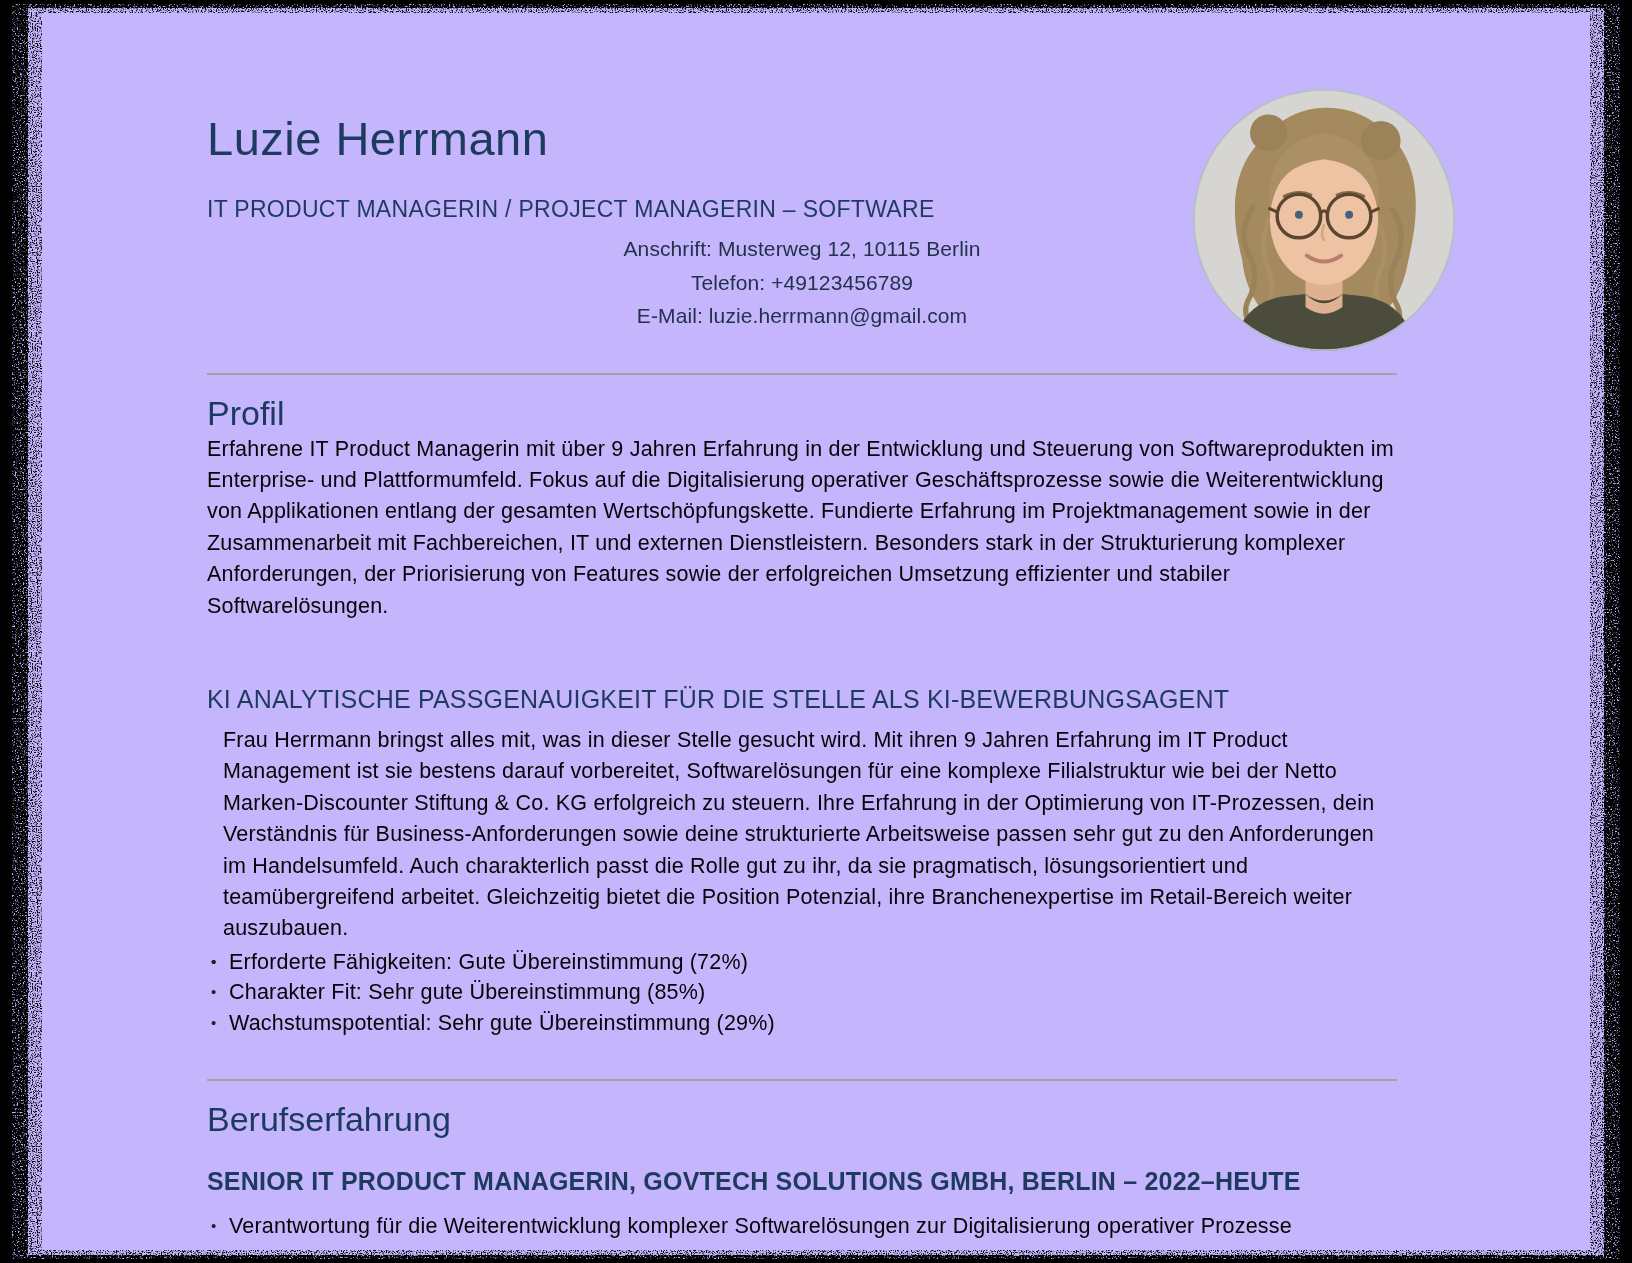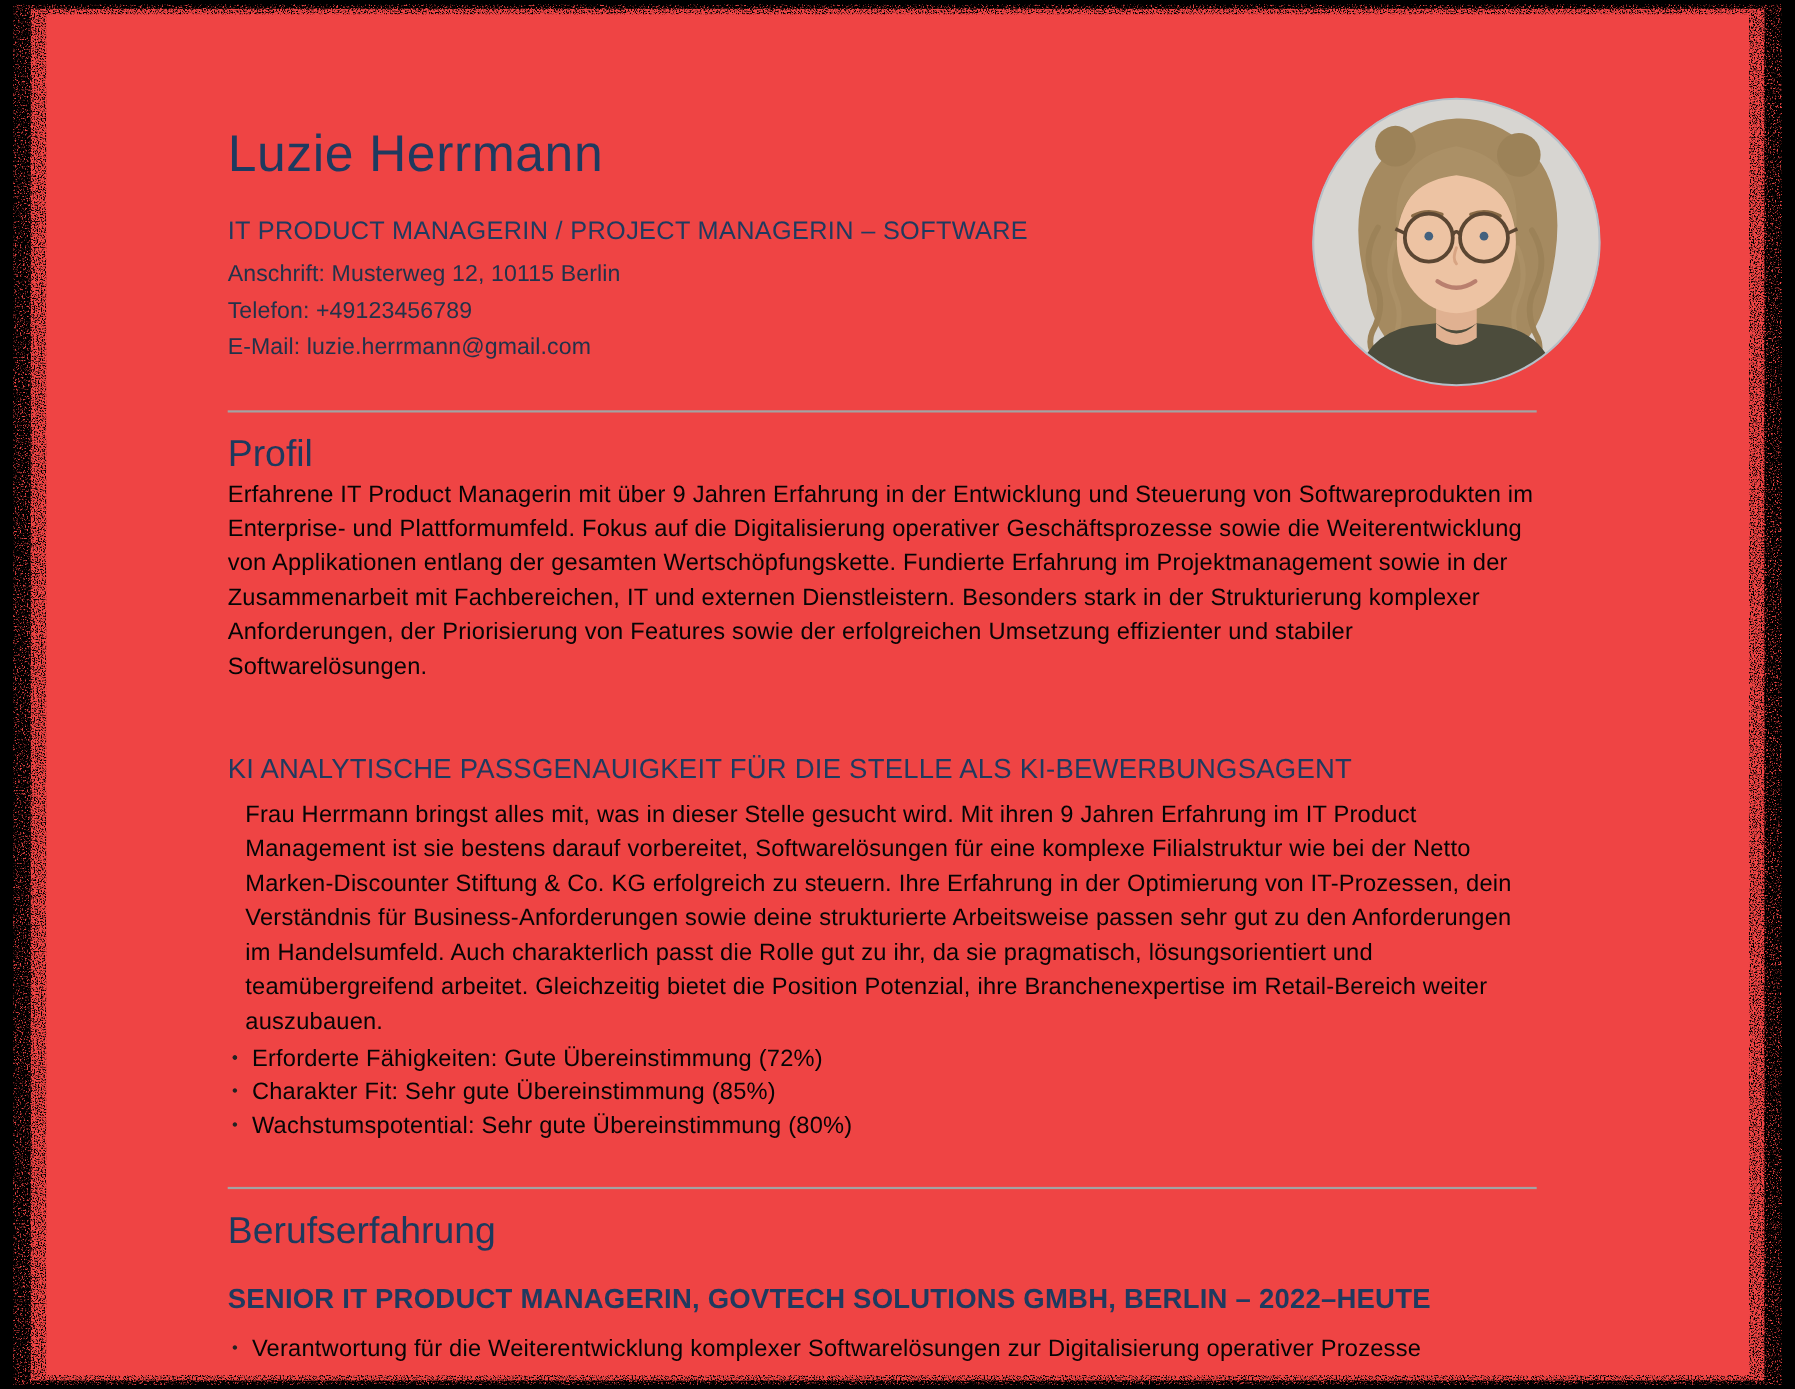--- a/index.html
+++ b/index.html
@@ -4,21 +4,21 @@
 <style>
   * { box-sizing: border-box; margin: 0; padding: 0; }
   html, body {
     width: 1632px; height: 1263px;
     overflow: hidden;
     background: #ffffff;
     font-family: "Liberation Sans", "DejaVu Sans", sans-serif;
   }
   .page {
     position: absolute; inset: 0;
-    background: #ef4444;
+    background: #c4b5fd;
   }
   .content {
     position: absolute;
     left: 207px; top: 0;
     width: 1190px;
   }
   .name {
     padding-top: 112px;
     font-size: 47px;
     line-height: 54px;
@@ -32,20 +32,21 @@
     line-height: 22px;
     color: #1f3a5f;
     letter-spacing: 0.3px;
   }
   .contact-block { margin-top: 12px; }
   .contact-line {
     font-size: 21px;
     line-height: 33.5px;
     color: #22324a;
     letter-spacing: 0.1px;
+    text-align: center;
   }
   .rule {
     border: none;
     border-top: 2px solid #a3a3a3;
     margin-top: 40px;
     width: 1190px;
   }
   .rule-2 { margin-top: 41px; }
   .section-heading {
     margin-top: 21px;
@@ -139,21 +140,21 @@
     <p class="body-text">Erfahrene IT Product Managerin mit über 9 Jahren Erfahrung in der Entwicklung und Steuerung von Softwareprodukten im Enterprise- und Plattformumfeld. Fokus auf die Digitalisierung operativer Geschäftsprozesse sowie die Weiterentwicklung von Applikationen entlang der gesamten Wertschöpfungskette. Fundierte Erfahrung im Projektmanagement sowie in der Zusammenarbeit mit Fachbereichen, IT und externen Dienstleistern. Besonders stark in der Strukturierung komplexer Anforderungen, der Priorisierung von Features sowie der erfolgreichen Umsetzung effizienter und stabiler Softwarelösungen.</p>
 
     <h3 class="sub-heading">KI ANALYTISCHE PASSGENAUIGKEIT FÜR DIE STELLE ALS KI-BEWERBUNGSAGENT</h3>
 
     <p class="body-text body-text-2">Frau Herrmann bringst alles mit, was in dieser Stelle gesucht wird. Mit ihren 9 Jahren Erfahrung im IT Product Management ist sie bestens darauf vorbereitet, Softwarelösungen für eine komplexe Filialstruktur wie bei der Netto Marken-Discounter Stiftung &amp; Co. KG erfolgreich zu steuern. Ihre Erfahrung in der Optimierung von IT-Prozessen, dein Verständnis für Business-Anforderungen sowie deine strukturierte Arbeitsweise passen sehr gut zu den Anforderungen im Handelsumfeld. Auch charakterlich passt die Rolle gut zu ihr, da sie pragmatisch, lösungsorientiert und teamübergreifend arbeitet. Gleichzeitig bietet die Position Potenzial, ihre Branchenexpertise im Retail-Bereich weiter auszubauen.</p>
 
     <ul class="match-list">
       <li><span class="dot">•</span></li>
       <li><span class="dot">•</span><span>Erforderte Fähigkeiten: Gute Übereinstimmung (72%)</span></li>
       <li><span class="dot">•</span><span>Charakter Fit: Sehr gute Übereinstimmung (85%)</span></li>
-      <li><span class="dot">•</span><span>Wachstumspotential: Sehr gute Übereinstimmung (80%)</span></li>
+      <li><span class="dot">•</span><span>Wachstumspotential: Sehr gute Übereinstimmung (29%)</span></li>
     </ul>
 
     <hr class="rule rule-2">
 
     <h2 class="section-heading">Berufserfahrung</h2>
 
     <h3 class="job-heading">SENIOR IT PRODUCT MANAGERIN, GOVTECH SOLUTIONS GMBH, BERLIN – 2022–HEUTE</h3>
 
     <ul class="job-bullets">
       <li><span class="dot">•</span><span>Verantwortung für die Weiterentwicklung komplexer Softwarelösungen zur Digitalisierung operativer Prozesse</span></li>

